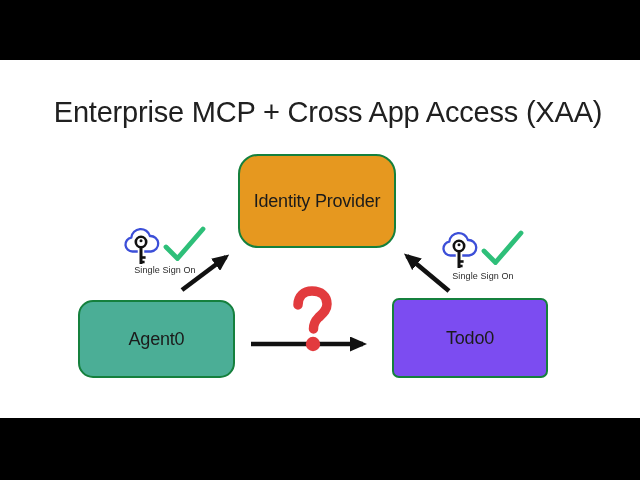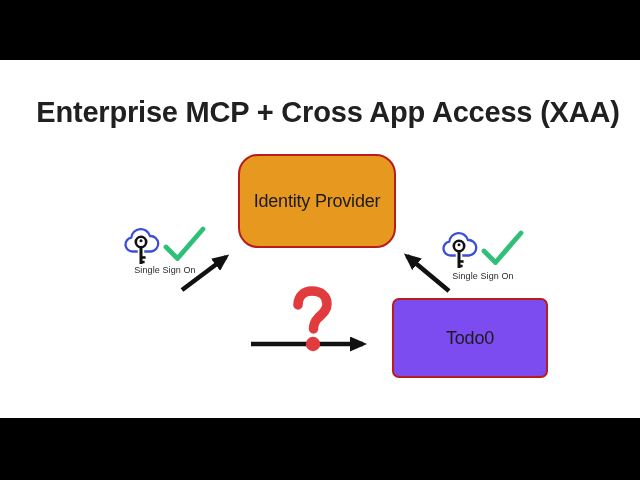--- a/index.html
+++ b/index.html
@@ -6,27 +6,27 @@
   .stage{
     position:relative;width:640px;height:480px;background:#ffffff;
     overflow:hidden;font-family:"Liberation Sans",sans-serif;
   }
   .letterbox{position:absolute;left:0;width:640px;background:#000;}
   .letterbox.top{top:0;height:60px;}
   .letterbox.bottom{top:418px;height:62px;}
 
   .title{
     position:absolute;left:16px;right:0;top:95px;text-align:center;
-    font-size:29px;line-height:34px;font-weight:700;color:#202020;
+    font-size:29px;line-height:34px;font-weight:400;color:#202020;
     letter-spacing:-0.2px;
   }
 
   .node{
     position:absolute;display:flex;align-items:center;justify-content:center;
-    border:2px solid #b91c1c;box-sizing:border-box;color:#1b1b1b;
+    border:2px solid #15803d;box-sizing:border-box;color:#1b1b1b;
     font-size:18px;font-weight:500;letter-spacing:-0.2px;
   }
   .node.idp{left:238px;top:154px;width:158px;height:94px;border-radius:20px;background:#e6981f;}
   .node.agent0{left:78px;top:300px;width:157px;height:78px;border-radius:15px;background:#4bae96;}
   .node.todo0{left:392px;top:298px;width:156px;height:80px;border-radius:7px;background:#7c4cf1;}
 
   .overlay{position:absolute;left:0;top:0;width:640px;height:480px;pointer-events:none;}
 
   .sso{position:absolute;}
   .sso .cloudkey{position:absolute;}
@@ -67,20 +67,23 @@
     <g>
       <path d="M298 305 C298 296, 304 291, 312 291 C321 291, 327 296, 327 304
                C327 311, 322 314, 318 318 C315 321, 313.5 324, 313.5 329" stroke="#e23b3e" stroke-width="9.5" fill="none" stroke-linecap="round"></path>
       <circle cx="313" cy="344" r="7.2" fill="#e23b3e"></circle>
     </g>
   </svg>
 
   <div class="node idp">
     <span>Identity Provider</span>
   </div>
+  <div class="node agent0">
+    <span>Agent0</span>
+  </div>
   <div class="node todo0">
     <span>Todo0</span>
   </div>
 
   <div class="sso left">
     <svg class="cloudkey" width="38" height="44" viewBox="0 0 38 44">
       <path d="M29 27.5 H10.5 A7 7 0 0 1 9.3 13.6 A9.5 9.5 0 0 1 27.9 12 A6.9 6.9 0 0 1 29 27.5 Z" fill="#ffffff" stroke="#3c4fd8" stroke-width="2.3" stroke-linejoin="round"></path>
       <g stroke="#ffffff" stroke-width="6.5" fill="none">
         <circle cx="19" cy="18" r="5.4"></circle>
         <line x1="19" y1="24" x2="19" y2="40"></line>

